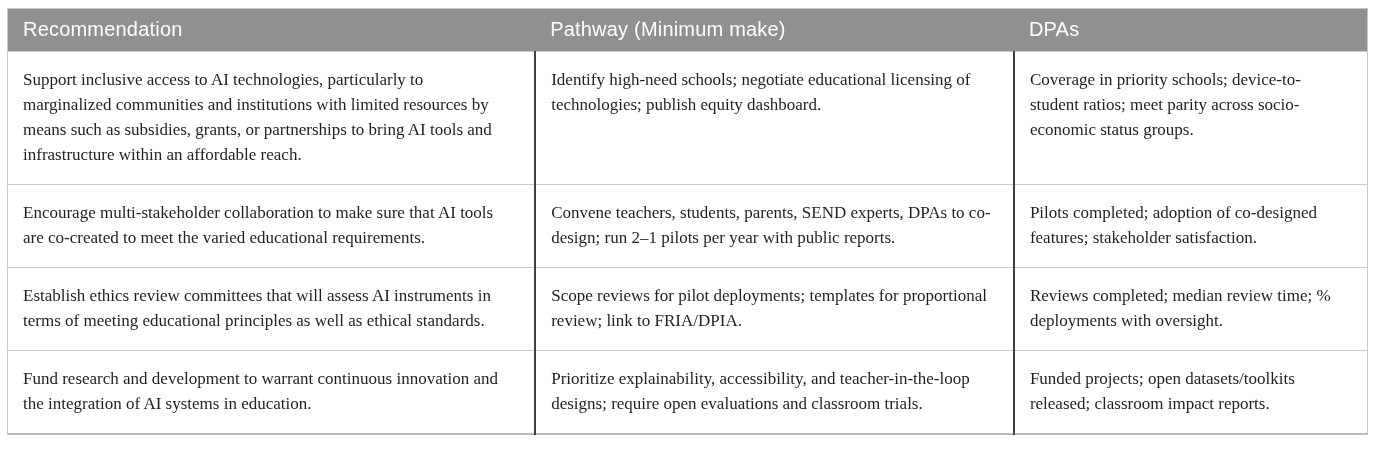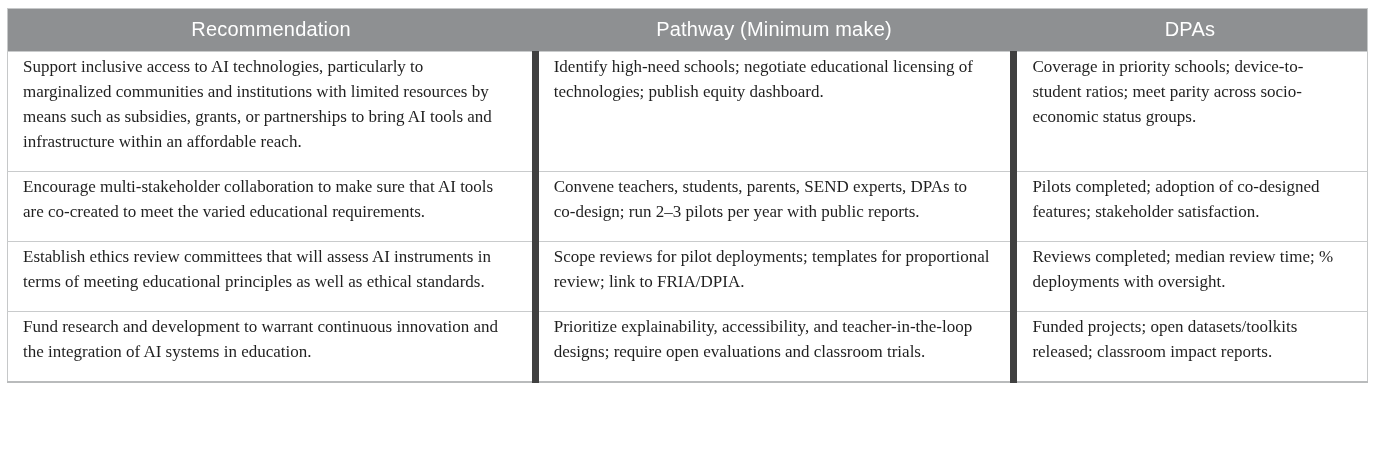--- a/index.html
+++ b/index.html
@@ -21,39 +21,39 @@
     table-layout: fixed;
     border: 1px solid #c6c8c9;
     border-bottom: 2px solid #b9bbbc;
   }
   table.paper-table thead th {
     background: #8e9092;
     color: #ffffff;
     font-family: "Liberation Sans", sans-serif;
     font-size: 20px;
     font-weight: 400;
-    text-align: center;
+    text-align: left;
     vertical-align: middle;
     padding: 9px 16px 10px 15px;
     border: none;
     letter-spacing: 0.2px;
   }
   table.paper-table tbody td {
     font-family: "Liberation Serif", serif;
     font-size: 17px;
     line-height: 1.47;
     color: #1f1f1f;
     vertical-align: top;
     text-align: left;
-    padding: 3px 20px 16px 15px;
+    padding: 16px 20px 16px 15px;
     border-top: 1px solid #c9cbcc;
     background: #ffffff;
   }
   table.paper-table tbody td + td {
-    border-left: 7px solid #404040;
+    border-left: 2px solid #404040;
   }
   col.c-rec { width: 38.8%; }
   col.c-path { width: 35.2%; }
   col.c-kpi { width: 26.0%; }
 </style>
 </head>
 <body>
 
 <div class="page">
   <table class="paper-table">
@@ -70,21 +70,21 @@
       </tr>
     </thead>
     <tbody>
       <tr>
         <td>Support inclusive access to AI technologies, particularly to marginalized communities and institutions with limited resources by means such as subsidies, grants, or partnerships to bring AI tools and infrastructure within an affordable reach.</td>
         <td>Identify high-need schools; negotiate educational licensing of technologies; publish equity dashboard.</td>
         <td>Coverage in priority schools; device-to-student ratios; meet parity across socio-economic status groups.</td>
       </tr>
       <tr>
         <td>Encourage multi-stakeholder collaboration to make sure that AI tools are co-created to meet the varied educational requirements.</td>
-        <td>Convene teachers, students, parents, SEND experts, DPAs to co-design; run 2–3 pilots per year with public reports.</td>
+        <td>Convene teachers, students, parents, SEND experts, DPAs to co-design; run 2–1 pilots per year with public reports.</td>
         <td>Pilots completed; adoption of co-designed features; stakeholder satisfaction.</td>
       </tr>
       <tr>
         <td>Establish ethics review committees that will assess AI instruments in terms of meeting educational principles as well as ethical standards.</td>
         <td>Scope reviews for pilot deployments; templates for proportional review; link to FRIA/DPIA.</td>
         <td>Reviews completed; median review time; % deployments with oversight.</td>
       </tr>
       <tr>
         <td>Fund research and development to warrant continuous innovation and the integration of AI systems in education.</td>
         <td>Prioritize explainability, accessibility, and teacher-in-the-loop designs; require open evaluations and classroom trials.</td>

